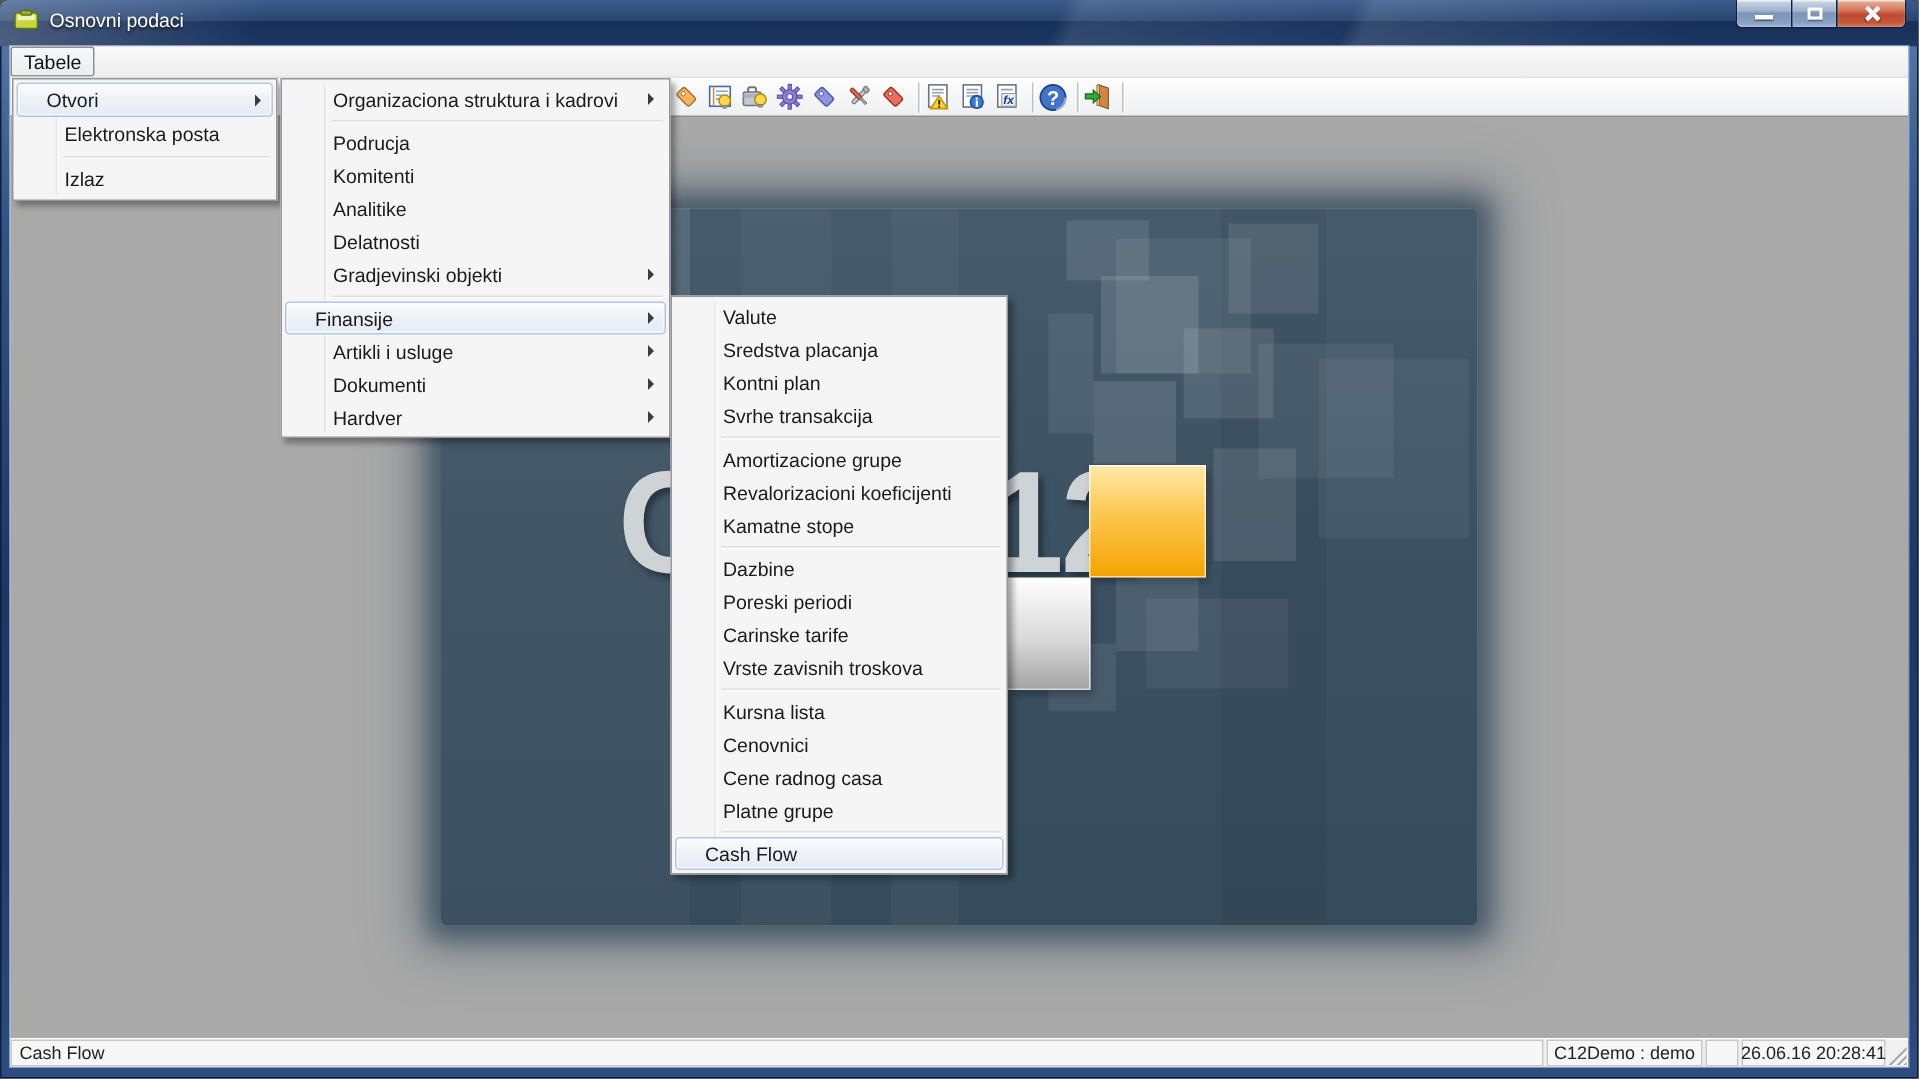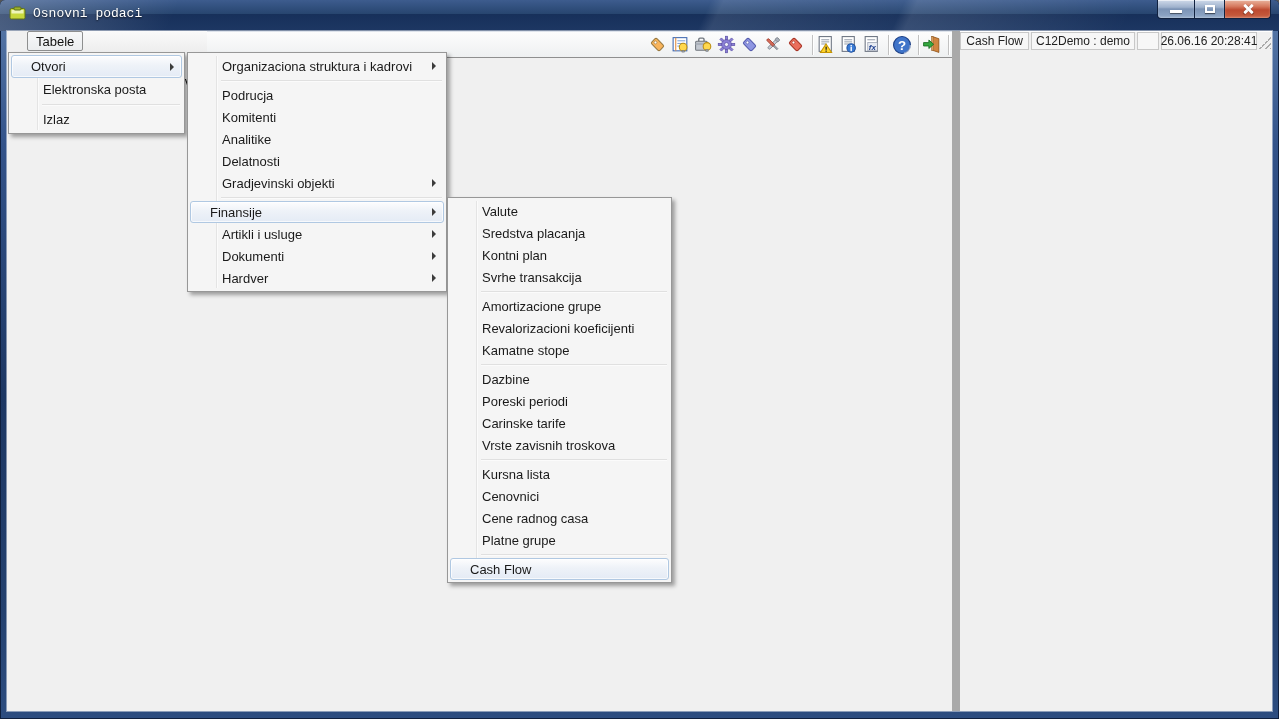--- a/index.html
+++ b/index.html
@@ -12,21 +12,21 @@
     box-shadow:inset 0 0 0 1px #0f1f3d;
   }
   
   .titlebar { position:absolute; top:0; left:0; right:0; height:31px;
     background:
       linear-gradient(115deg, rgba(255,255,255,0.22) 0%, rgba(255,255,255,0) 14%),
       linear-gradient(115deg, rgba(255,255,255,0) 55%, rgba(255,255,255,0.10) 56%, rgba(255,255,255,0.02) 70%, rgba(255,255,255,0.12) 71%, rgba(255,255,255,0) 88%),
       linear-gradient(180deg,#3d5c8e 0%,#27456f 45%,#17305a 46%,#1d3763 100%);
     border-radius:5px 5px 0 0;
   }
-  .title-left { position:absolute; left:9px; top:5px; display:flex; align-items:center; gap:7px;font-family:Liberation Mono, monospace; }
+  .title-left { position:absolute; left:9px; top:5px; display:flex; align-items:center; gap:7px; }
   .app-icon { width:17px; height:17px; display:block; }
   .title-text { color:#fff; font-size:13px; text-shadow:0 1px 2px rgba(0,0,0,0.7); }
   .winbtns { position:absolute; right:8px; top:0; display:flex; }
   .winbtn { height:19px; border:1px solid #10213f; border-top:none; position:relative;
     background:linear-gradient(180deg,#cfdaea 0%,#9fb2cd 40%,#7b93b5 50%,#90a8c8 100%);
     box-shadow:inset 0 1px 0 rgba(255,255,255,0.6), inset 0 -1px 2px rgba(255,255,255,0.3);
     cursor:default; }
   .winbtn.min { width:38px; border-radius:0 0 0 4px; }
   .winbtn.max { width:30px; border-left:none; }
   .winbtn.close { width:46px; border-left:none; border-radius:0 0 4px 0;
@@ -35,22 +35,22 @@
     width:12px; height:3px; background:#fff; box-shadow:0 1px 1px rgba(0,0,0,0.5); }
   .glyph-max { position:absolute; left:50%; top:50%; transform:translate(-50%,-50%);
     width:10px; height:8px; border:2px solid #fff; box-shadow:0 1px 1px rgba(0,0,0,0.5); }
   .glyph-close { position:absolute; left:50%; top:50%; width:12px; height:12px; transform:translate(-50%,-50%); }
   .glyph-close::before, .glyph-close::after { content:''; position:absolute; left:5px; top:0;
     width:3px; height:12px; background:#fff; border-radius:1px; box-shadow:0 1px 1px rgba(0,0,0,0.4); }
   .glyph-close::before { transform:rotate(45deg); }
   .glyph-close::after { transform:rotate(-45deg); }
   
   .window-body { position:absolute; left:7px; right:7px; top:31px; bottom:8px;
-    display:flex; background:#f0f0f0;
-    box-shadow:0 0 0 1px rgba(255,255,255,0.45);padding-left:20px; }
+    display:flex; flex-direction:column; background:#f0f0f0;
+    box-shadow:0 0 0 1px rgba(255,255,255,0.45); }
   
   .menubar { height:20px; background:linear-gradient(180deg,#fafafa,#eeeeee);
     display:flex; align-items:stretch; font-size:13px; color:#111; }
   .menubar-item { padding:2px 9px 0 9px; display:flex; align-items:center; cursor:default;margin-top:48px; }
   .menubar-item.active { background:linear-gradient(180deg,#f7f8f9,#ebedef);
     border:1px solid #8e8f8f; border-radius:2px; margin:0; padding:1px 8px 0 8px; }
   
   .toolbar { height:27px; background:linear-gradient(180deg,#fdfdfd,#eef0f1);
     border-top:1px solid #dfe4ec; border-bottom:1px solid #8f8f8f;
     display:flex; align-items:center; padding-left:441px; }

